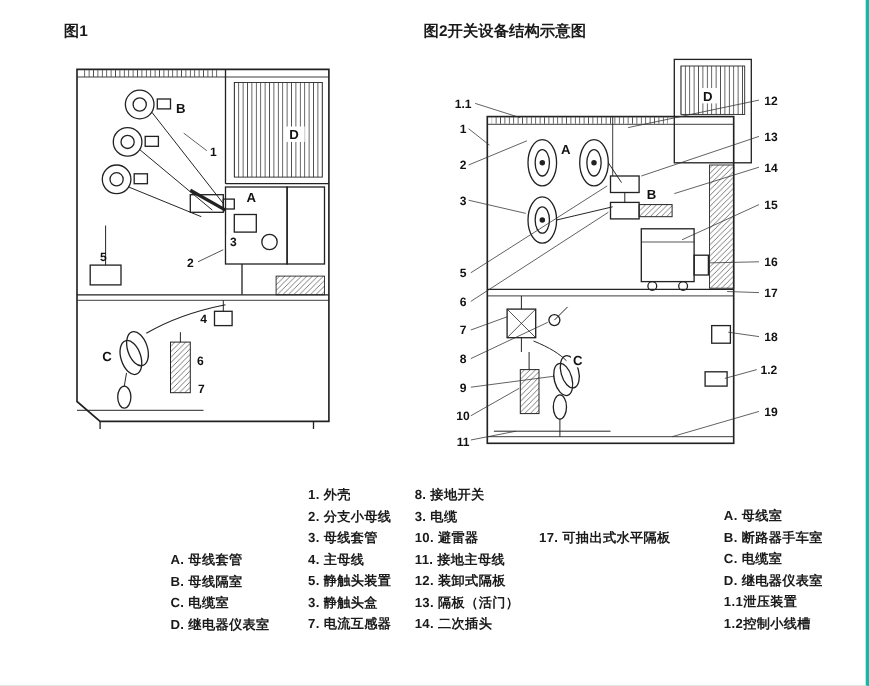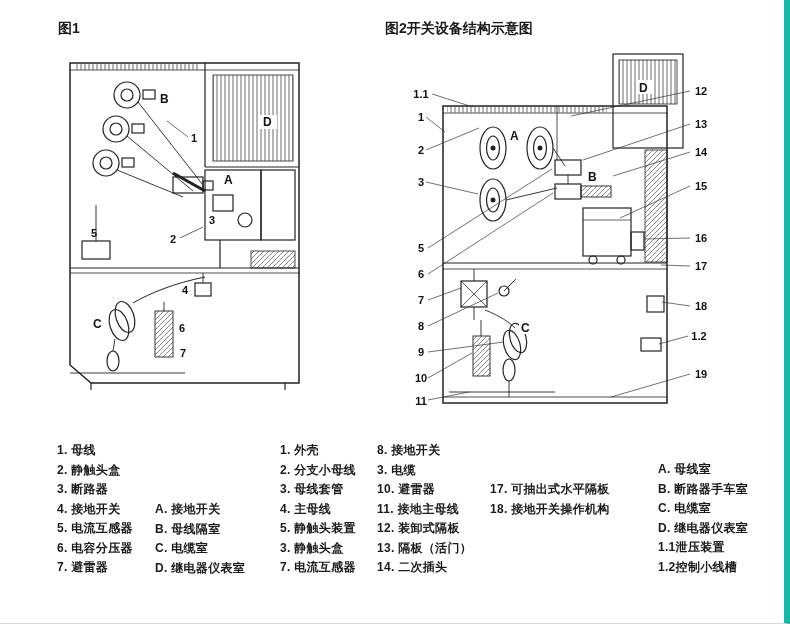--- a/index.html
+++ b/index.html
@@ -3,21 +3,21 @@
 <meta charset="utf-8">
 <style>
   html,body{margin:0;padding:0;background:#fff;}
   #page{
     position:relative;
     width:790px;height:624px;
     background:#fff;
     font-family:"Liberation Sans","DejaVu Sans",sans-serif;
     color:#1a1a1a;
     overflow:hidden;
-    border-right:6px solid #14b8a6;
+    border-right:3px solid #14b8a6;
     border-bottom:1px solid #d9d9d9;
     box-sizing:border-box;
   }
   .fig-title{
     position:absolute;
     font-size:14px;font-weight:700;
     white-space:nowrap;
   }
   .col{position:absolute;}
   .lg{
@@ -247,32 +247,23 @@
     <text class="num" text-anchor="middle" x="296" y="262">18</text>
     <text class="num" text-anchor="middle" x="294" y="292">1.2</text>
     <text class="num" text-anchor="middle" x="296" y="330">19</text>
 
     <text class="ltr" x="105" y="92">A</text>
     <text class="ltr" x="183" y="133">B</text>
     <text class="ltr" x="116" y="284">C</text>
     <text class="ltr" x="234" y="44">D</text>
   </svg>
 
-  <div class="col" style="left:57px;top:441px">
-    <div class="lg">1. 母线</div>
-    <div class="lg">2. 静触头盒</div>
-    <div class="lg">3. 断路器</div>
-    <div class="lg">4. 接地开关</div>
-    <div class="lg">5. 电流互感器</div>
-    <div class="lg">6. 电容分压器</div>
-    <div class="lg">7. 避雷器</div>
-  </div>
 
   <div class="col" style="left:155px;top:500px">
-    <div class="lg">A. 接地开关</div>
+    <div class="lg">A. 母线套管</div>
     <div class="lg">B. 母线隔室</div>
     <div class="lg">C. 电缆室</div>
     <div class="lg">D. 继电器仪表室</div>
   </div>
 
   <div class="col" style="left:280px;top:441px">
     <div class="lg">1. 外壳</div>
     <div class="lg">2. 分支小母线</div>
     <div class="lg">3. 母线套管</div>
     <div class="lg">4. 主母线</div>
@@ -286,21 +277,20 @@
     <div class="lg">3. 电缆</div>
     <div class="lg">10. 避雷器</div>
     <div class="lg">11. 接地主母线</div>
     <div class="lg">12. 装卸式隔板</div>
     <div class="lg">13. 隔板（活门）</div>
     <div class="lg">14. 二次插头</div>
   </div>
 
   <div class="col" style="left:490px;top:480px">
     <div class="lg">17. 可抽出式水平隔板</div>
-    <div class="lg">18. 接地开关操作机构</div>
   </div>
 
   <div class="col" style="left:658px;top:460px">
     <div class="lg">A. 母线室</div>
     <div class="lg">B. 断路器手车室</div>
     <div class="lg">C. 电缆室</div>
     <div class="lg">D. 继电器仪表室</div>
     <div class="lg">1.1泄压装置</div>
     <div class="lg">1.2控制小线槽</div>
   </div>

